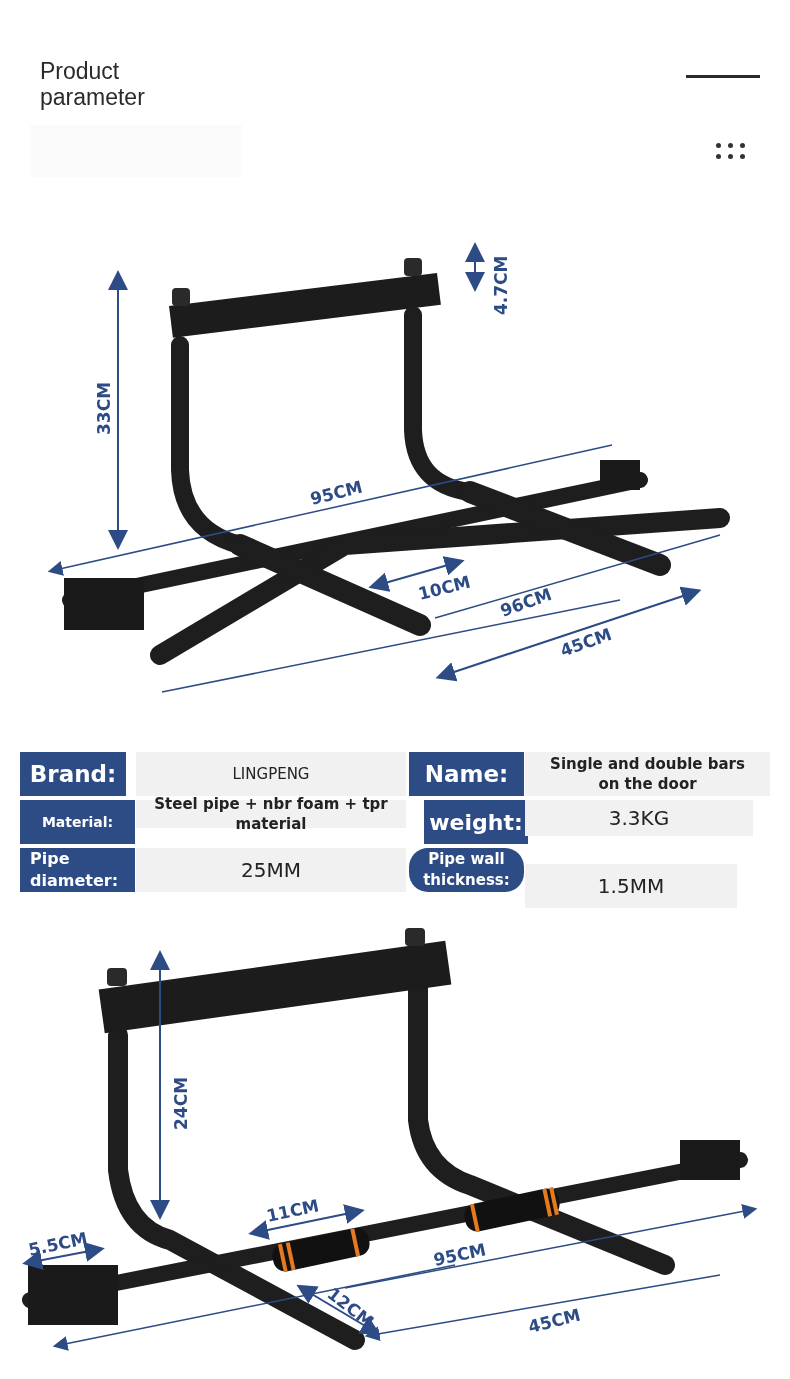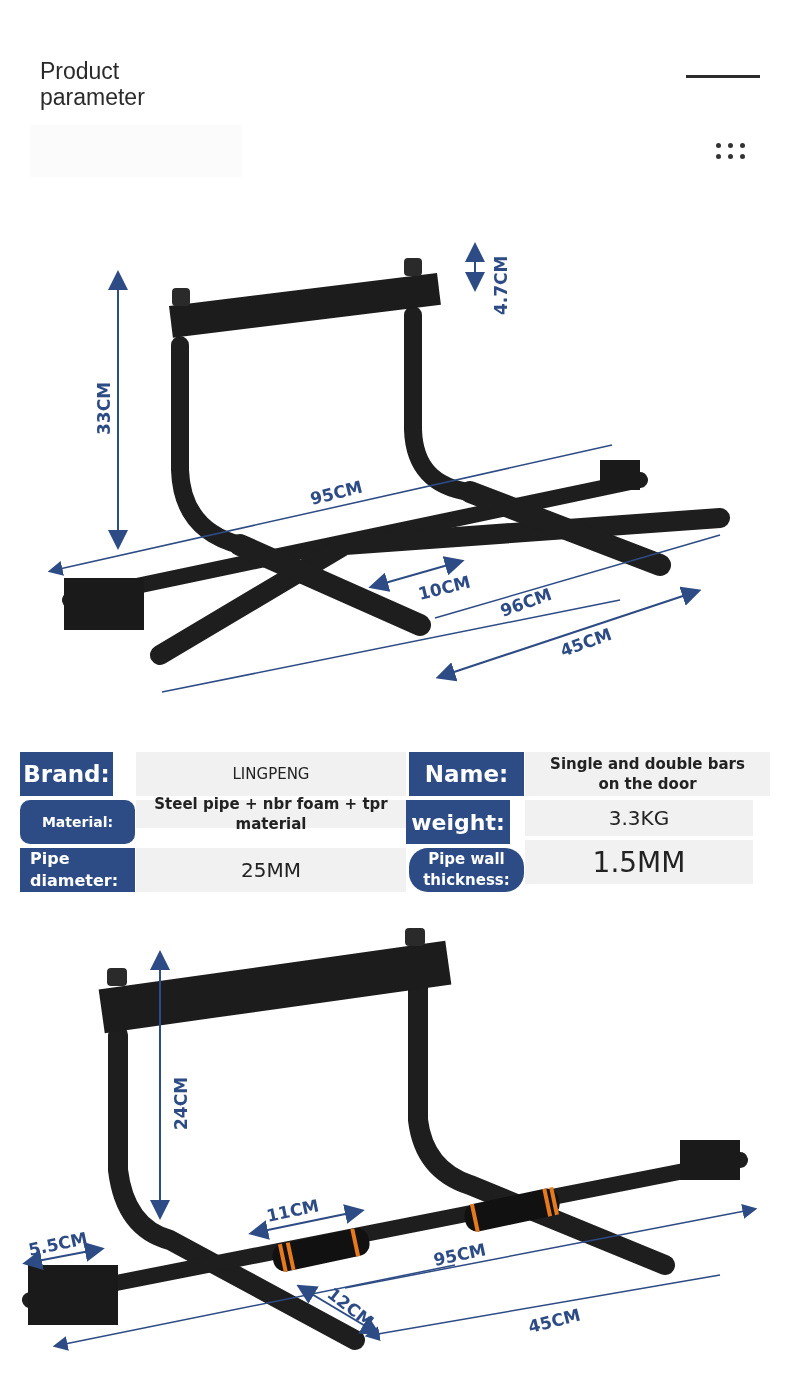--- a/index.html
+++ b/index.html
@@ -69,34 +69,34 @@
     <text class="dim" transform="translate(110 435) rotate(-90)">33CM</text>
     <text class="dim" transform="translate(507 315) rotate(-90)">4.7CM</text>
     <text class="dim" transform="translate(312 505) rotate(-14)">95CM</text>
     <text class="dim" transform="translate(420 600) rotate(-14)">10CM</text>
     <text class="dim" transform="translate(503 617) rotate(-20)">96CM</text>
     <text class="dim" transform="translate(563 657) rotate(-20)">45CM</text>
   </svg>
 </div>
 
 <div class="spec-table">
-  <div class="spec-cell lbl" style="left:0;top:0;width:93px;height:44px;font-size:23px;">Brand:</div>
+  <div class="spec-cell lbl" style="left:0;top:0;width:106px;height:44px;font-size:23px;">Brand:</div>
   <div class="spec-cell val" style="left:116px;top:0;width:270px;height:44px;font-size:15px;font-weight:400;">LINGPENG</div>
   <div class="spec-cell lbl" style="left:389px;top:0;width:115px;height:44px;font-size:23px;">Name:</div>
   <div class="spec-cell val" style="left:505px;top:0;width:245px;height:44px;font-size:15px;font-weight:700;line-height:20px;padding:6px 20px;">Single and double bars on the door</div>
 
-  <div class="spec-cell lbl" style="left:0;top:48px;width:115px;height:44px;font-size:14px;border-radius:10px;">Material:</div>
+  <div class="spec-cell lbl" style="left:0;top:48px;width:115px;height:44px;font-size:14px;">Material:</div>
   <div class="spec-cell val" style="left:116px;top:48px;width:270px;height:28px;font-size:15px;font-weight:700;line-height:20px;padding:0 12px;">Steel pipe + nbr foam + tpr material</div>
-  <div class="spec-cell lbl" style="left:386px;top:48px;width:104px;height:44px;font-size:22px;">weight:</div>
+  <div class="spec-cell lbl" style="left:404px;top:48px;width:104px;height:44px;font-size:22px;">weight:</div>
   <div class="spec-cell val" style="left:505px;top:48px;width:228px;height:36px;font-size:20px;">3.3KG</div>
 
   <div class="spec-cell lbl" style="left:0;top:96px;width:115px;height:44px;font-size:16px;line-height:22px;justify-content:flex-start;text-align:left;padding-left:10px;">Pipe diameter:</div>
   <div class="spec-cell val" style="left:116px;top:96px;width:270px;height:44px;font-size:20px;">25MM</div>
   <div class="spec-cell lbl" style="left:389px;top:96px;width:115px;height:44px;font-size:15px;line-height:21px;border-radius:19px;">Pipe wall thickness:</div>
-  <div class="spec-cell val" style="left:505px;top:88px;width:228px;height:44px;font-size:28px;">1.5MM</div>
+  <div class="spec-cell val" style="left:505px;top:112px;width:212px;height:44px;font-size:20px;">1.5MM</div>
 </div>
 
 <div class="product-img" style="top:915px;height:464px;">
   <svg width="790" height="464" viewBox="0 915 790 464">
     <defs>
       <marker id="ar2" markerWidth="10" markerHeight="10" refX="5" refY="5" orient="auto-start-reverse">
         <path d="M0,0 L10,5 L0,10 z" fill="#2d4b84"></path>
       </marker>
     </defs>
     <g stroke="#1e1e1e" stroke-linecap="round" fill="none">

